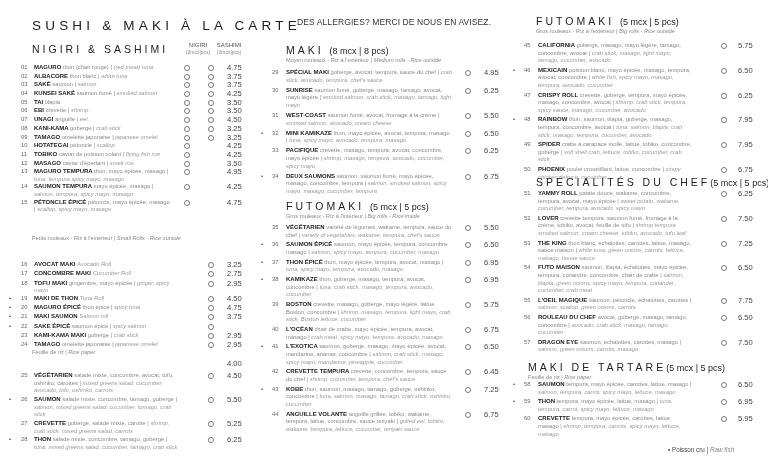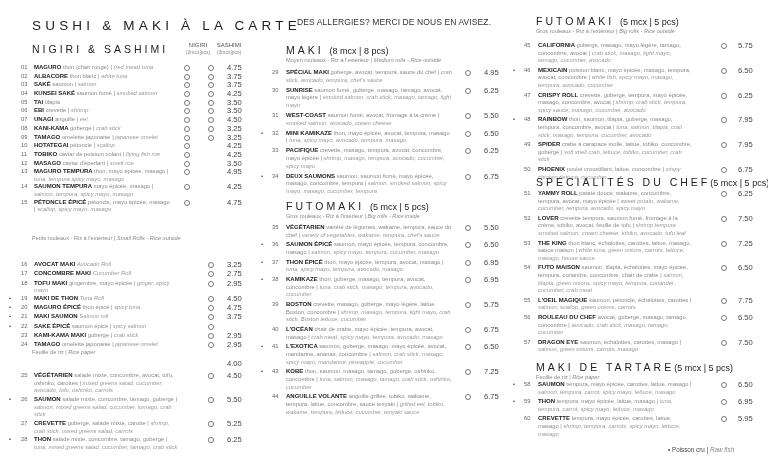--- a/index.html
+++ b/index.html
@@ -334,20 +334,26 @@
         <span class="price" style="left: 212px; top: 0px;">6.75</span>
       </div>
       <div class="item" style="padding-left: 14px; width: 180px; margin-bottom: 2.2px; min-height: 8px;">
         <span class="star" style="left: -11px;">•</span>
         <span class="num" style="left: 0px;">41</span>
         <span class="txt"><span class="nm">L'EXOTICA </span> <span class="fr">saumon, goberge, masago, mayo épicée, avocat, mandarine, ananas, concombre</span> | <span class="en">salmon, crab stick, masago, spicy mayo, mandarine, pineapple, cucumber</span></span>
         <span class="circle" style="left: 193px; top: 1px;"></span>
         <span class="price" style="left: 212px; top: 0px;">6.50</span>
       </div>
       <div class="item" style="padding-left: 14px; width: 180px; margin-bottom: 2.2px; min-height: 8px;">
+        <span class="num" style="left: 0px;">42</span>
+        <span class="txt"><span class="nm">CREVETTE TEMPURA </span> <span class="fr">crevette, concombre, tempura, sauce du chef</span> | <span class="en">shrimp, cucumber, tempura, chef's sauce</span></span>
+        <span class="circle" style="left: 193px; top: 1px;"></span>
+        <span class="price" style="left: 212px; top: 0px;">6.45</span>
+      </div>
+      <div class="item" style="padding-left: 14px; width: 180px; margin-bottom: 2.2px; min-height: 8px;">
         <span class="star" style="left: -11px;">•</span>
         <span class="num" style="left: 0px;">43</span>
         <span class="txt"><span class="nm">KOBE </span> <span class="fr">thon, saumon, masago, tamago, goberge, oshinko, concombre</span> | <span class="en">tuna, salmon, masago, tamago, crab stick, oshinko, cucumber</span></span>
         <span class="circle" style="left: 193px; top: 1px;"></span>
         <span class="price" style="left: 212px; top: 0px;">7.25</span>
       </div>
       <div class="item" style="padding-left: 14px; width: 180px; margin-bottom: 2.2px; min-height: 8px;">
         <span class="num" style="left: 0px;">44</span>
         <span class="txt"><span class="nm">ANGUILLE VOLANTE </span> <span class="fr">anguille grillée, tobiko, wakame, tempura, laitue, concombre, sauce teriyaki</span> | <span class="en">grilled eel, tobiko, wakame, tempura, lettuce, cucumber, teriyaki sauce</span></span>
         <span class="circle" style="left: 193px; top: 1px;"></span>
@@ -443,21 +449,21 @@
         <span class="price" style="left: 214px; top: 0px;">6.50</span>
       </div>
       <div class="item" style="padding-left: 14px; width: 168px; margin-bottom: 2px; min-height: 8px;">
         <span class="num" style="left: 0px;">57</span>
         <span class="txt"><span class="nm">DRAGON EYE </span> <span class="fr">saumon, échalottes, carottes, masago</span> | <span class="en">salmon, green onions, carrots, masago</span></span>
         <span class="circle" style="left: 197px; top: 1px;"></span>
         <span class="price" style="left: 214px; top: 0px;">7.50</span>
       </div>
     </div>
 
-  <div style="position:absolute; top:361px; left:12px;">
+  <div style="position:absolute; top:361px; left:4px;">
     <div class="sec-title"><span>MAKI DE TARTARE</span><span class="qty">(5 mcx | 5 pcs)</span></div>
     <div class="sec-sub"><span>Feuille de riz |</span> <i>Rice paper</i></div>
   </div>
   <div id="tartare-list" style="position:absolute; top:381px; left:0; width:234px;">
       <div class="item" style="padding-left: 14px; width: 168px; margin-bottom: 2px; min-height: 8px;">
         <span class="star" style="left: -11px;">•</span>
         <span class="num" style="left: 0px;">58</span>
         <span class="txt"><span class="nm">SAUMON </span> <span class="fr">tempura, mayo épicée, carottes, laitue, masago</span> | <span class="en">salmon, tempura, carrot, spicy mayo, lettuce, masago</span></span>
         <span class="circle" style="left: 197px; top: 1px;"></span>
         <span class="price" style="left: 214px; top: 0px;">6.50</span>

